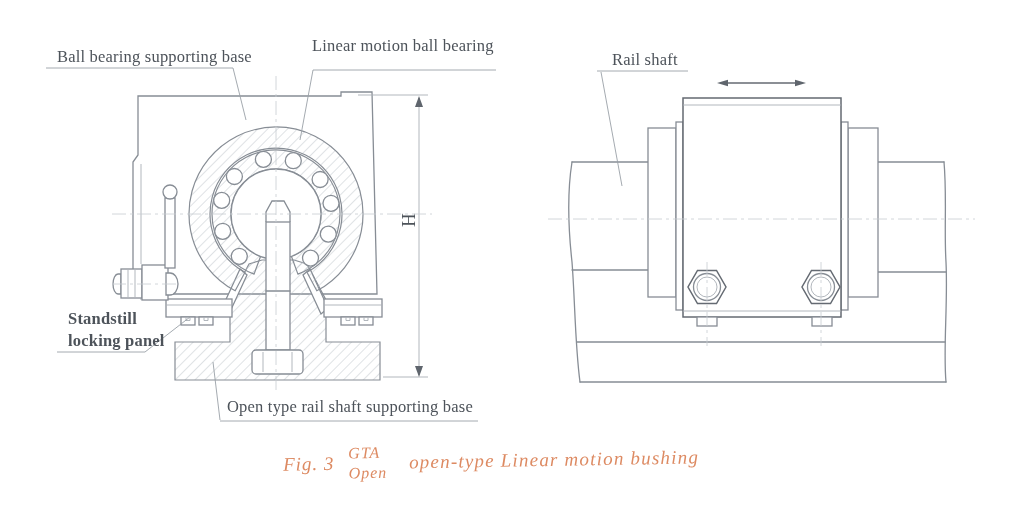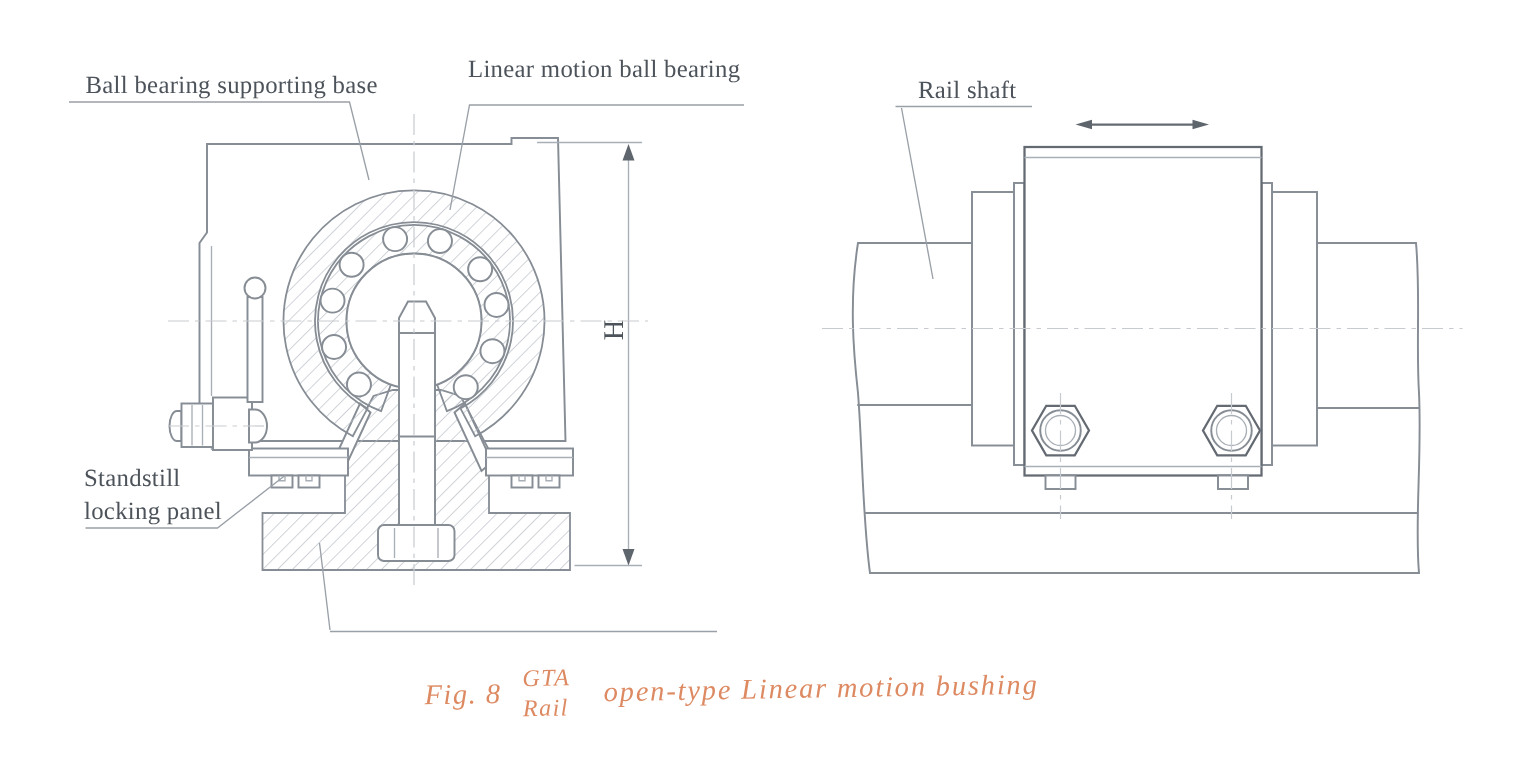--- a/index.html
+++ b/index.html
@@ -181,26 +181,27 @@
       <path class="leader" d="M213,362 L220,420 M220,421 H478"></path>
     </g>
   </svg>
 
   <div class="lbl" style="left:57px;top:46px;">Ball bearing supporting base</div>
 
   <div class="lbl" style="left:312px;top:35px;">Linear motion ball bearing</div>
 
   <div class="lbl" style="left:612px;top:49px;">Rail shaft</div>
 
-  <div class="lbl" style="left:56px;top:308px;">Standstill
+  <div class="lbl" style="left:68px;top:308px;font-weight:bold;">Standstill
 locking panel</div>
 
+  <div class="lbl" style="left:227px;top:396px;">Open type rail shaft supporting base</div>
 
   <div class="caption">
-    <span class="cap-fig">Fig. 8</span>
+    <span class="cap-fig">Fig. 3</span>
     <span class="cap-models">
       <div>GTA</div>
-      <div>Rail</div>
+      <div>Open</div>
     </span>
     <span class="cap-title">open-type Linear motion bushing</span>
   </div>
 
 </div>
 
 </body></html>

